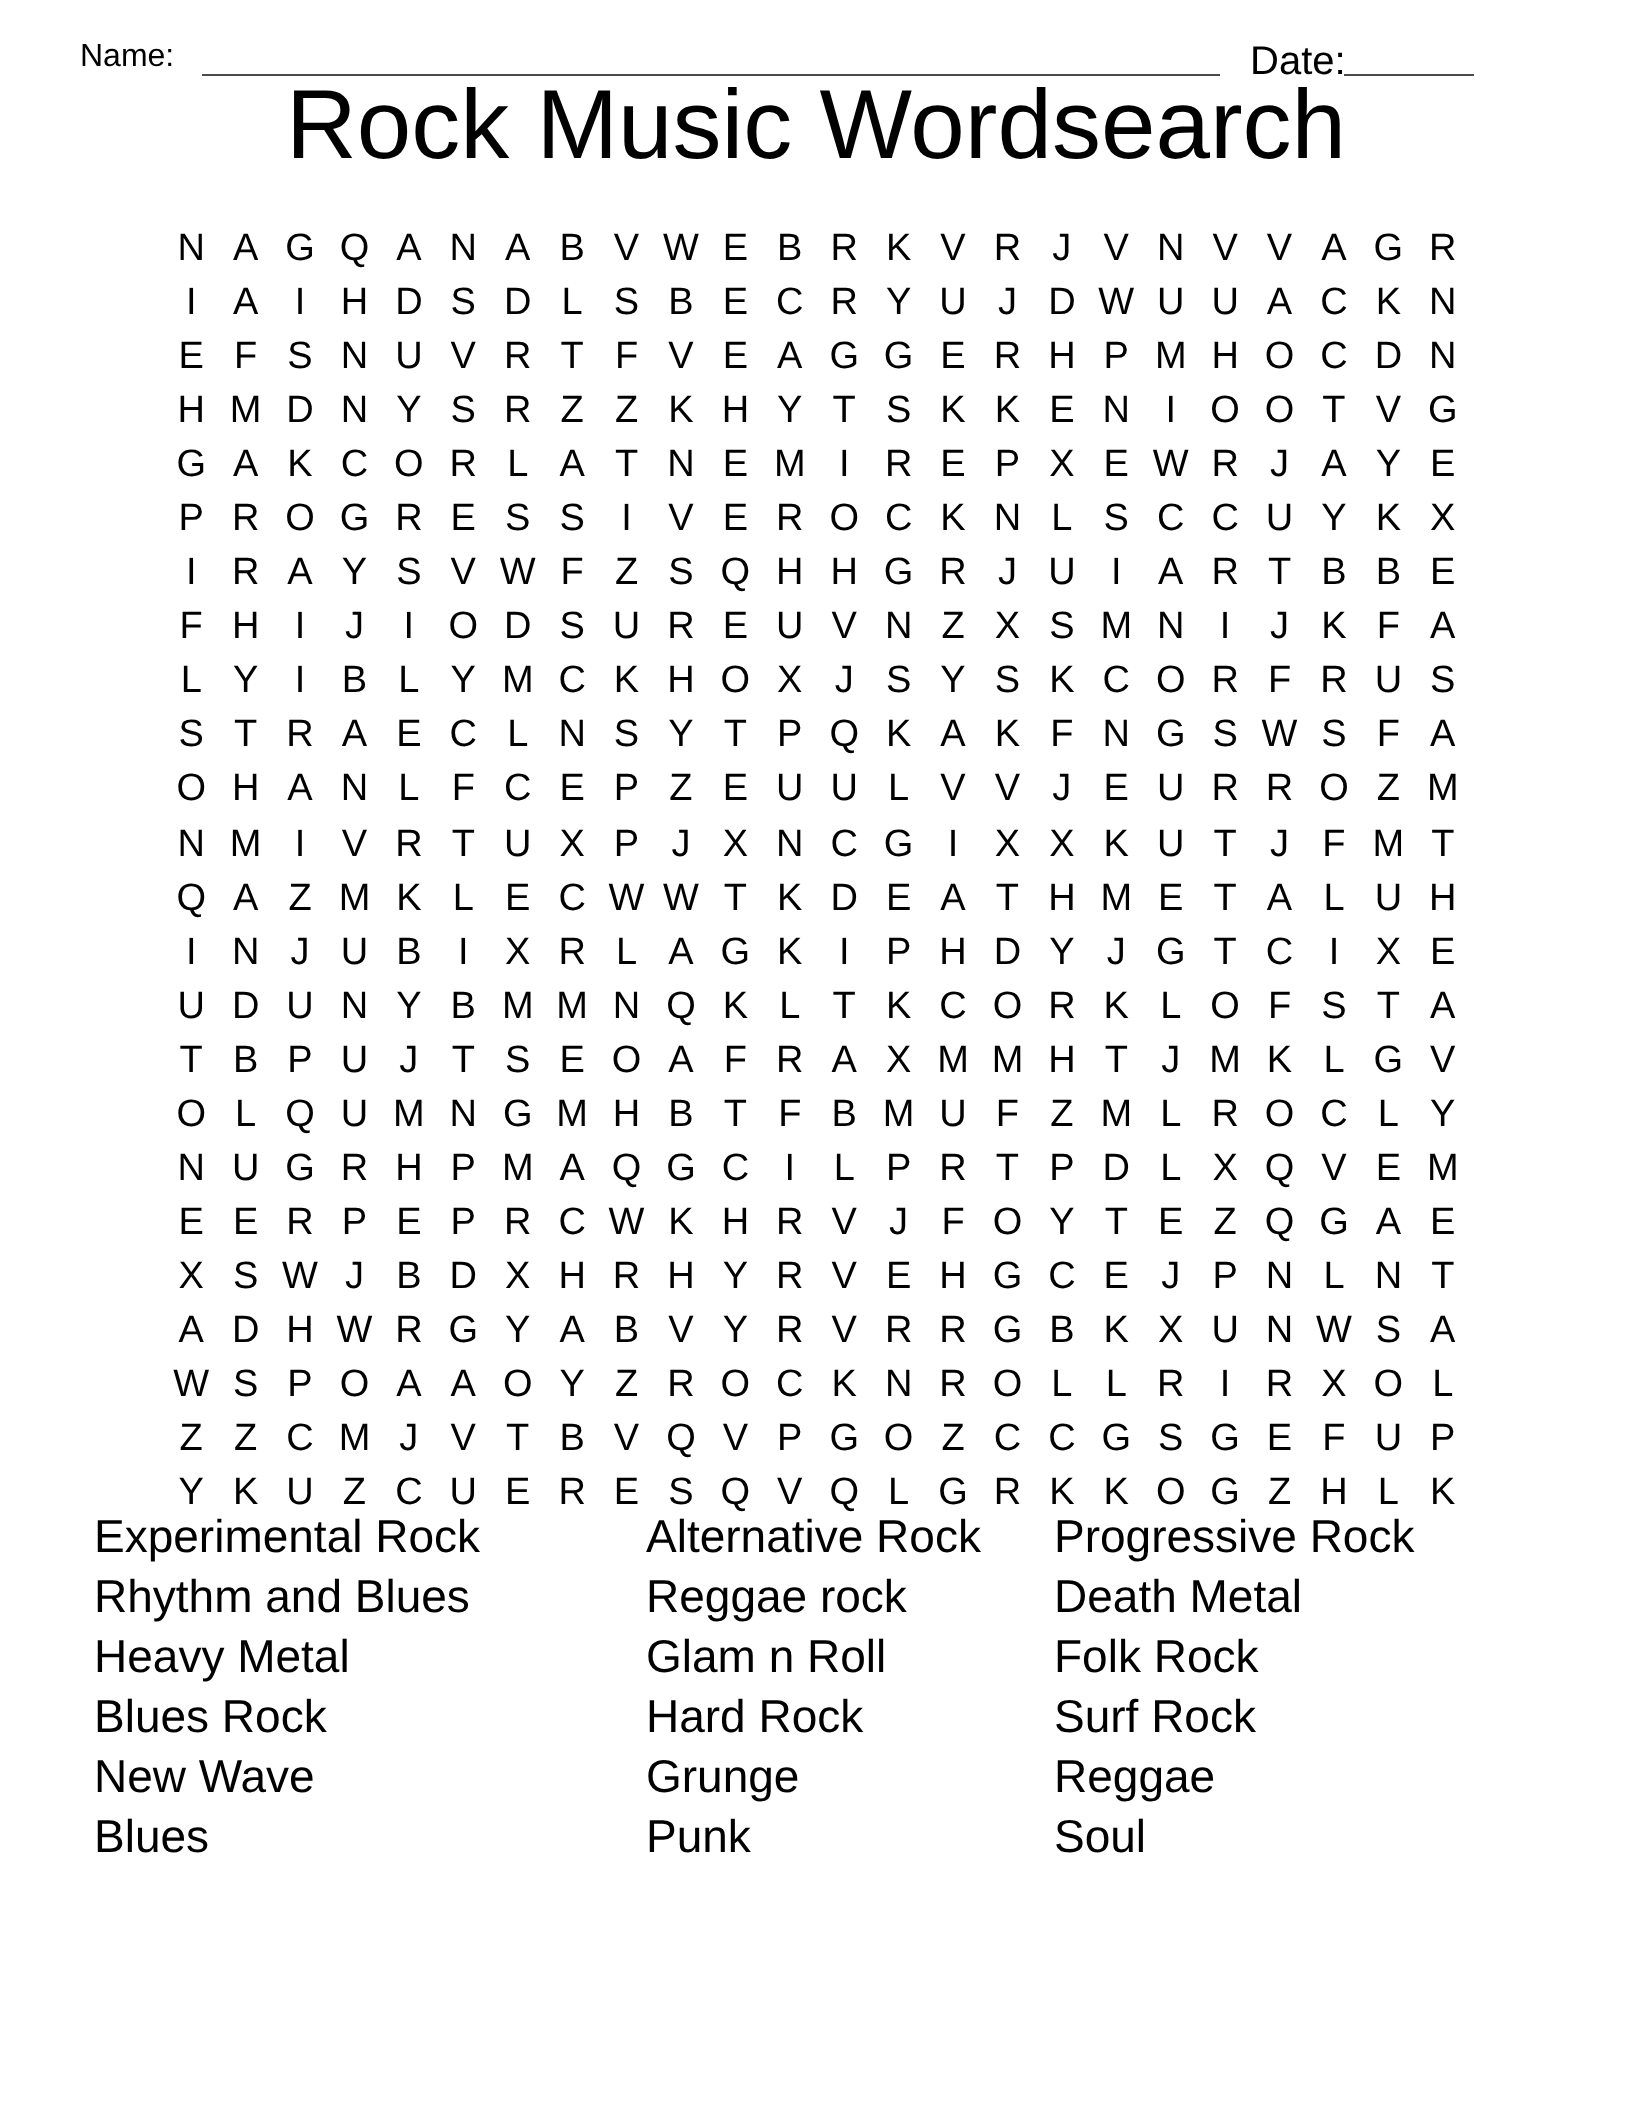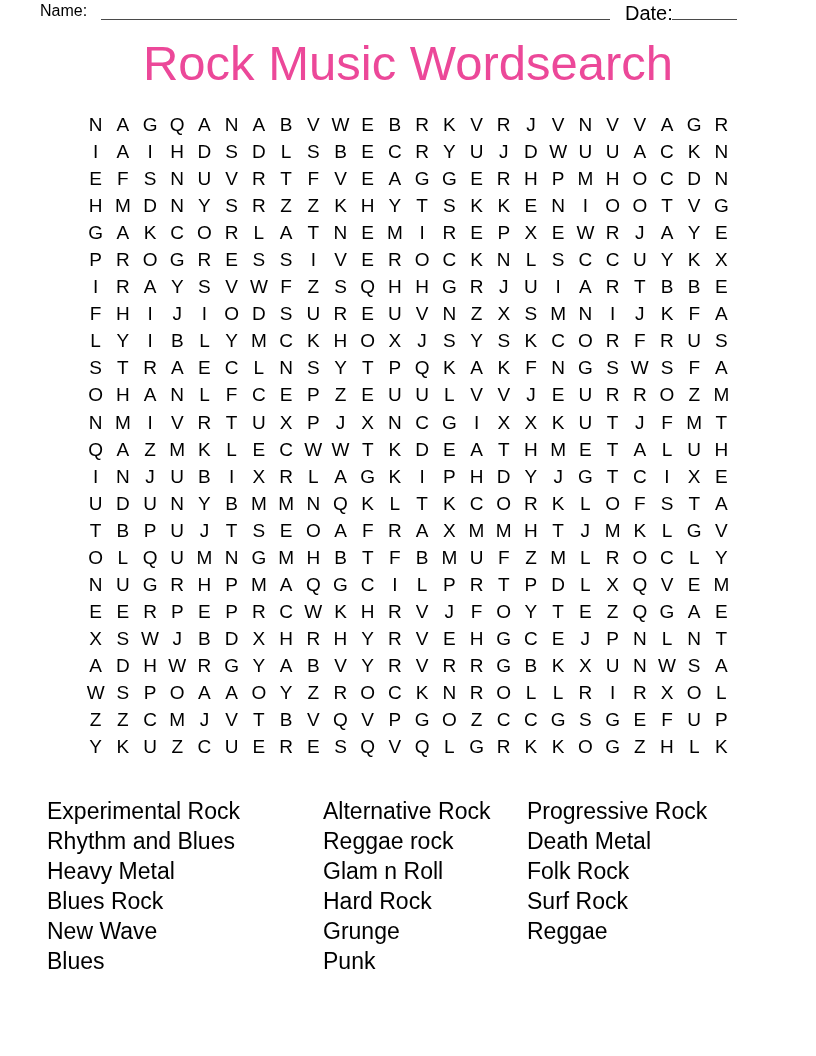--- a/index.html
+++ b/index.html
@@ -7,21 +7,21 @@
   body {
     width: 816px;
     height: 1056px;
     position: relative;
     overflow: hidden;
     font-family: "Liberation Sans", sans-serif;
     color: #000000;
   }
 
   
-  .header-row { position: absolute; top: 0; left: 0; width: 764px; height: 30px; padding-left: 12px; }
+  .header-row { position: absolute; top: 18px; left: 0; width: 764px; height: 30px; padding-left: 12px; }
   .name-label {
     position: absolute; left: 40px; top: 2px;
     font-size: 16px; color: #000;
   }
   .name-line {
     position: absolute; left: 101px; top: 0; width: 509px; height: 20px;
     border-bottom: 1.5px solid #4a4a4a;
   }
   .date-label {
     position: absolute; left: 625px; top: 2px;
@@ -33,41 +33,41 @@
   }
 
   
   .page-title {
     position: absolute; top: 33px; left: 0; right: 0;
     text-align: center;
     font-size: 49px;
     line-height: 60px;
     font-weight: normal;
     letter-spacing: 0px;
-    color: #ec4899;
+    color: #000000;
   }
 
   
   .wordsearch-grid {
     position: absolute;
     left: 82px; top: 111px;
     width: 653px;
     display: grid;
     grid-template-columns: repeat(24, 1fr);
     grid-auto-rows: 27.05px;
   }
   .cell {
     text-align: center;
     line-height: 27.05px;
     font-size: 19px;
     color: #000;
   }
 
   
-  .word-list { position: absolute; top: 796px; left: 0; width: 816px; height: 190px; }
+  .word-list { position: absolute; top: 753px; left: 0; width: 816px; height: 190px; }
   .word-col { position: absolute; top: 0; }
   .word-col-1 { left: 47px; }
   .word-col-2 { left: 287px; margin-left: 36px; }
   .word-col-3 { left: 527px; }
   .word {
     font-size: 23px;
     line-height: 30px;
     white-space: nowrap;
     color: #000;
   }
@@ -679,14 +679,15 @@
       <div class="word">Hard Rock</div>
       <div class="word">Grunge</div>
       <div class="word">Punk</div>
     </div>
   <div class="word-col word-col-3">
       <div class="word">Progressive Rock</div>
       <div class="word">Death Metal</div>
       <div class="word">Folk Rock</div>
       <div class="word">Surf Rock</div>
       <div class="word">Reggae</div>
+      <div class="word">Soul</div>
     </div>
 </div>
 
 </body></html>

